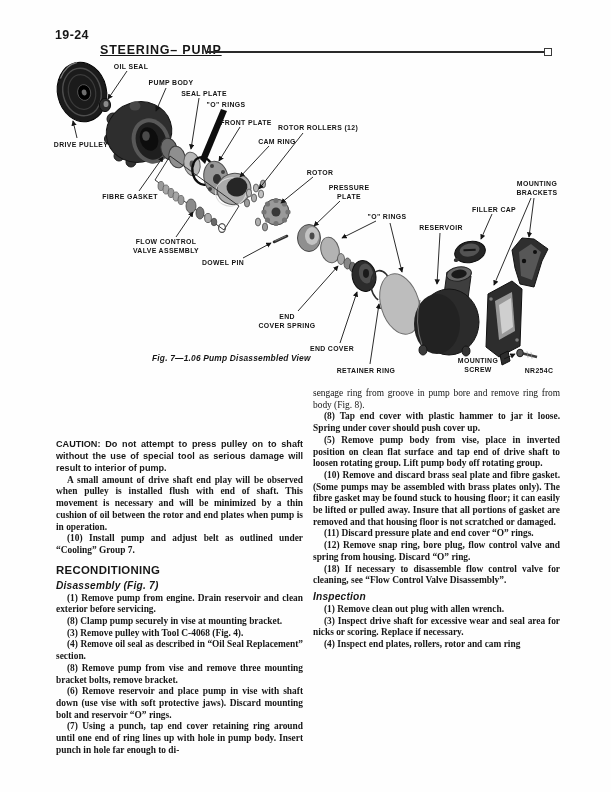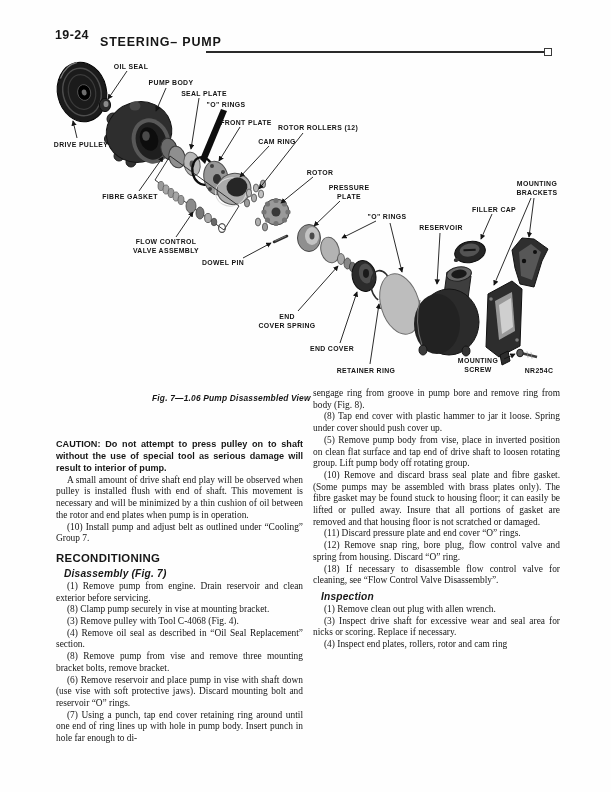--- a/index.html
+++ b/index.html
@@ -1,38 +1,38 @@
 <!DOCTYPE html>
 <html><head>
 <meta charset="utf-8">
 <style>
   html,body{margin:0;padding:0;background:#e8e8e8;}
   #page{position:relative;width:611px;height:792px;background:#fefefe;overflow:hidden;
         font-family:"Liberation Serif",serif;color:#161616;}
   
   #hdr-num{position:absolute;left:55px;top:28px;font:bold 12.5px "Liberation Sans",sans-serif;letter-spacing:.4px;}
-  #hdr-title{position:absolute;left:100px;top:35px;font:bold 12.5px "Liberation Sans",sans-serif;letter-spacing:.8px;}
+  #hdr-title{position:absolute;left:100px;top:43px;font:bold 12.5px "Liberation Sans",sans-serif;letter-spacing:.8px;text-decoration:underline;}
   #hdr-rule{position:absolute;left:206px;top:51px;width:338px;height:2px;background:#2a2a2a;}
   #hdr-sq{position:absolute;left:544px;top:48px;width:6px;height:6px;border:1.3px solid #3a3a3a;background:#fff;}
   
   #diagram{position:absolute;left:0;top:0;width:611px;height:396px;}
   .lbl{font:bold 6.9px "Liberation Sans",sans-serif;fill:#141414;letter-spacing:.35px;text-anchor:middle;}
   .ldr{stroke:#141414;stroke-width:.9;fill:none;}
   
-  #caption{position:absolute;left:152px;top:393px;width:180px;
+  #caption{position:absolute;left:152px;top:353px;width:180px;
            font:bold italic 8.4px "Liberation Sans",sans-serif;letter-spacing:.2px;}
   
   .col{position:absolute;width:247px;text-align:justify;}
   #col-left{left:56px;top:395px;}
   #col-right{left:313px;top:388px;}
   .col p{margin:0;font:9.4px/11.7px "Liberation Serif",serif;}
-  .col p.ind{text-indent:11px;}
+  .col p.ind{text-indent:11px;font-weight:bold;}
   .col p.caution{font:bold 9.1px/11.9px "Liberation Sans",sans-serif;margin-top:44px;}
   .col h2{margin:7px 0 4px 0;font:bold 11.4px "Liberation Sans",sans-serif;letter-spacing:.3px;}
-  .col h3{margin:4px 0 2px 8px;font:bold italic 10.2px "Liberation Sans",sans-serif;letter-spacing:.2px;}
+  .col h3{margin:4px 0 2px 0;font:bold italic 10.2px "Liberation Sans",sans-serif;letter-spacing:.2px;}
 </style>
 </head>
 <body>
 
 <div id="page">
 
   <div id="hdr-num">19-24</div>
   <div id="hdr-title">STEERING– PUMP</div>
   <div id="hdr-rule"></div>
   <div id="hdr-sq"></div>

